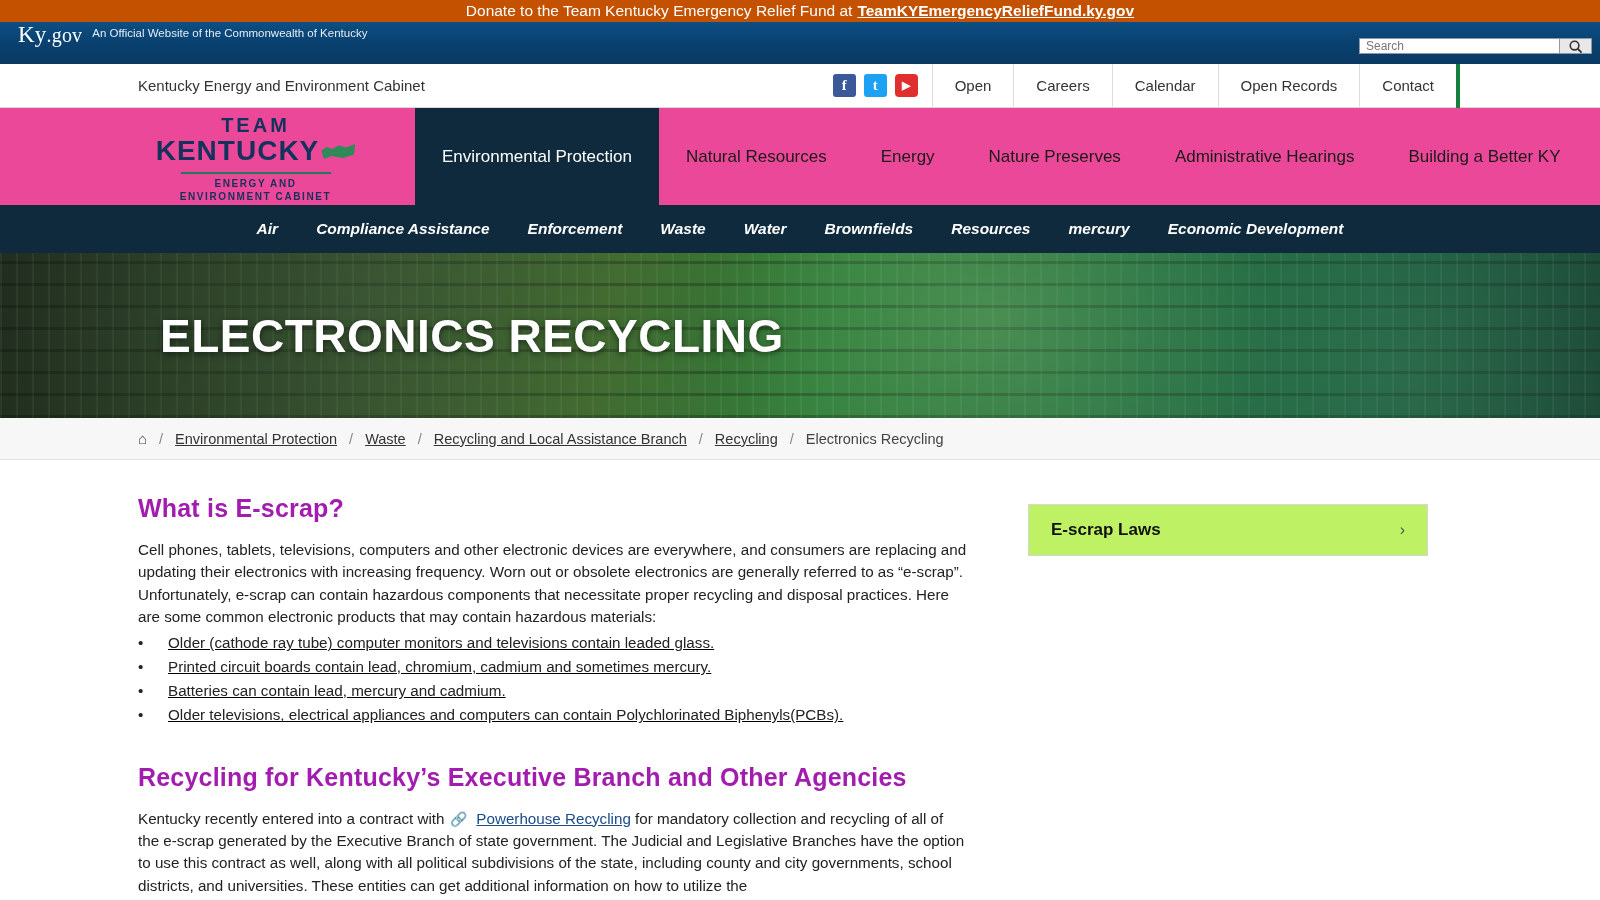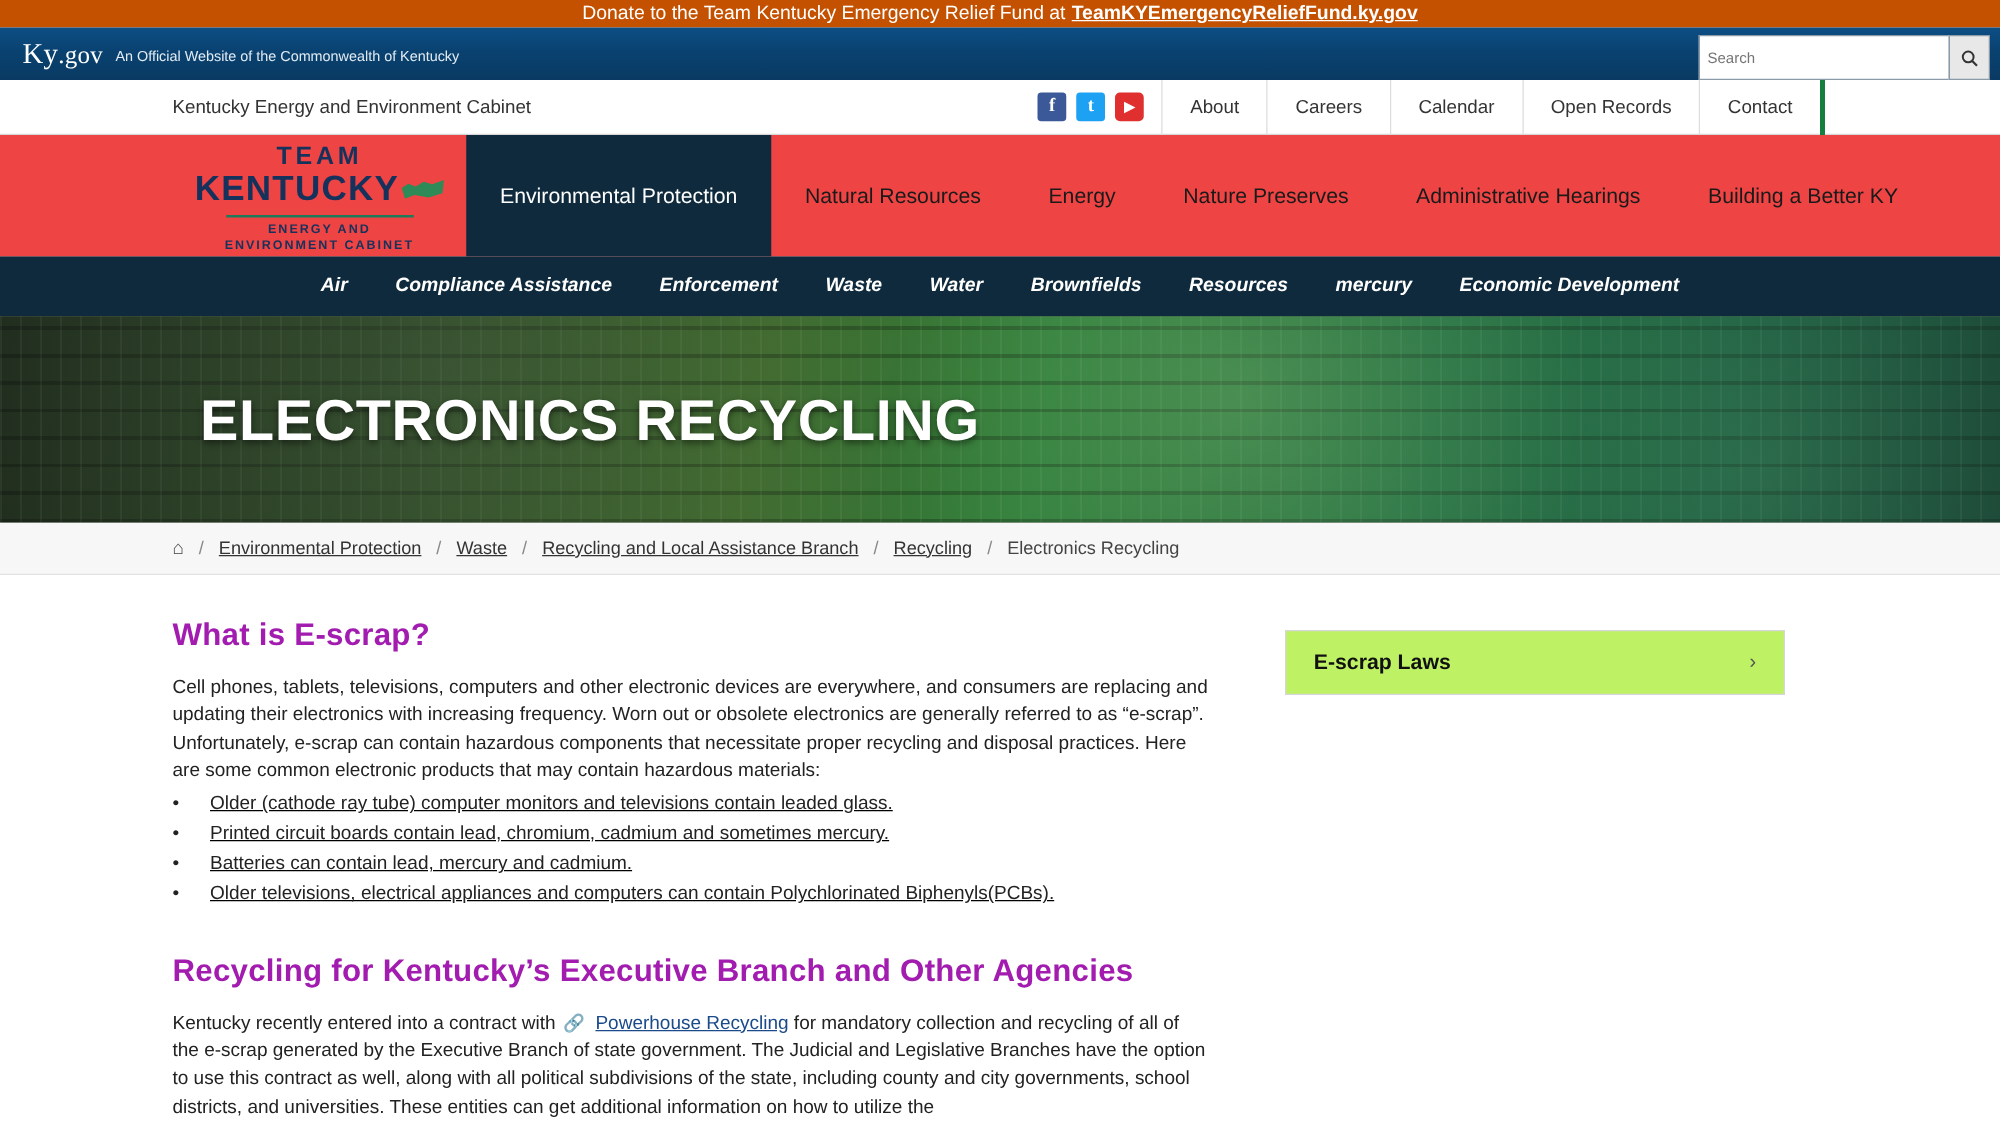--- a/index.html
+++ b/index.html
@@ -22,41 +22,41 @@
     color: #ffffff;
     font-weight: bold;
     text-decoration: underline;
     margin-left: 5px;
   }
 
   
   .kygov-bar {
     height: 42px;
     background: linear-gradient(to bottom, #0d4e84 0%, #09416f 50%, #0a3a63 100%);
-    display: flex; align-items: center;
+    display: flex; 
     padding: 0 0 0 18px;
     position: relative;
   }
   .kygov-logo {
     color: #ffffff;
     font-size: 23px;
     font-family: "Liberation Serif", serif;
     letter-spacing: .2px;
   }
   .kygov-logo .dot { font-size: 20px; }
   .kygov-tag {
     color: #e3ecf4;
     font-size: 11.5px;
     margin-left: 10px;
     padding-top: 5px;
   }
   .kygov-search {
-    position: absolute; right: 8px; top: 6px;
+    position: absolute; right: 8px; top: 16px;
     display: flex; align-items: stretch;
-    height: 36px;
+    height: 16px;
   }
   .kygov-search input {
     width: 200px;
     border: 1px solid #8a9aa8;
     border-right: none;
     font-size: 12px;
     padding: 0 6px;
     background: #ffffff;
     color: #444;
   }
@@ -101,23 +101,24 @@
     border-left: 1px solid #dddddd;
     height: 44px;
     cursor: pointer;
     text-decoration: none;
   }
   .util-link:last-child { border-right: 4px solid #15803d; margin-right: 140px;}
 
   
   .mainnav {
     height: 97px;
-    background: #ef4444;
+    background: #ec4899;
     display: flex; align-items: stretch;
     position: relative;
+    gap: 42px;
   }
   .brand {
     width: 235px;
     margin-left: 138px;
     display: flex; flex-direction: column;
     align-items: center; justify-content: center;
     padding-top: 4px;
   }
   .brand .team { font-size: 20px; letter-spacing: 3px; color: #14325c; font-weight: bold; font-family:"Liberation Sans",sans-serif;}
   .brand .ky { font-size: 28px; letter-spacing: 1px; color: #14325c; font-weight: bold; margin-top:-2px;}
@@ -272,21 +273,21 @@
 </div>
 
 <div class="util-bar">
   <div class="util-agency">Kentucky Energy and Environment Cabinet</div>
   <div class="util-right">
     <div class="social">
       <span class="sq fb">f</span>
       <span class="sq tw">t</span>
       <span class="sq yt">▶</span>
     </div>
-    <a class="util-link" href="#">About</a>
+    <a class="util-link" href="#">Open</a>
     <a class="util-link" href="#">Careers</a>
     <a class="util-link" href="#">Calendar</a>
     <a class="util-link" href="#">Open Records</a>
     <a class="util-link" href="#">Contact</a>
   </div>
 </div>
 
 <div class="mainnav">
   <div class="brand">
     <div class="team">TEAM</div>

